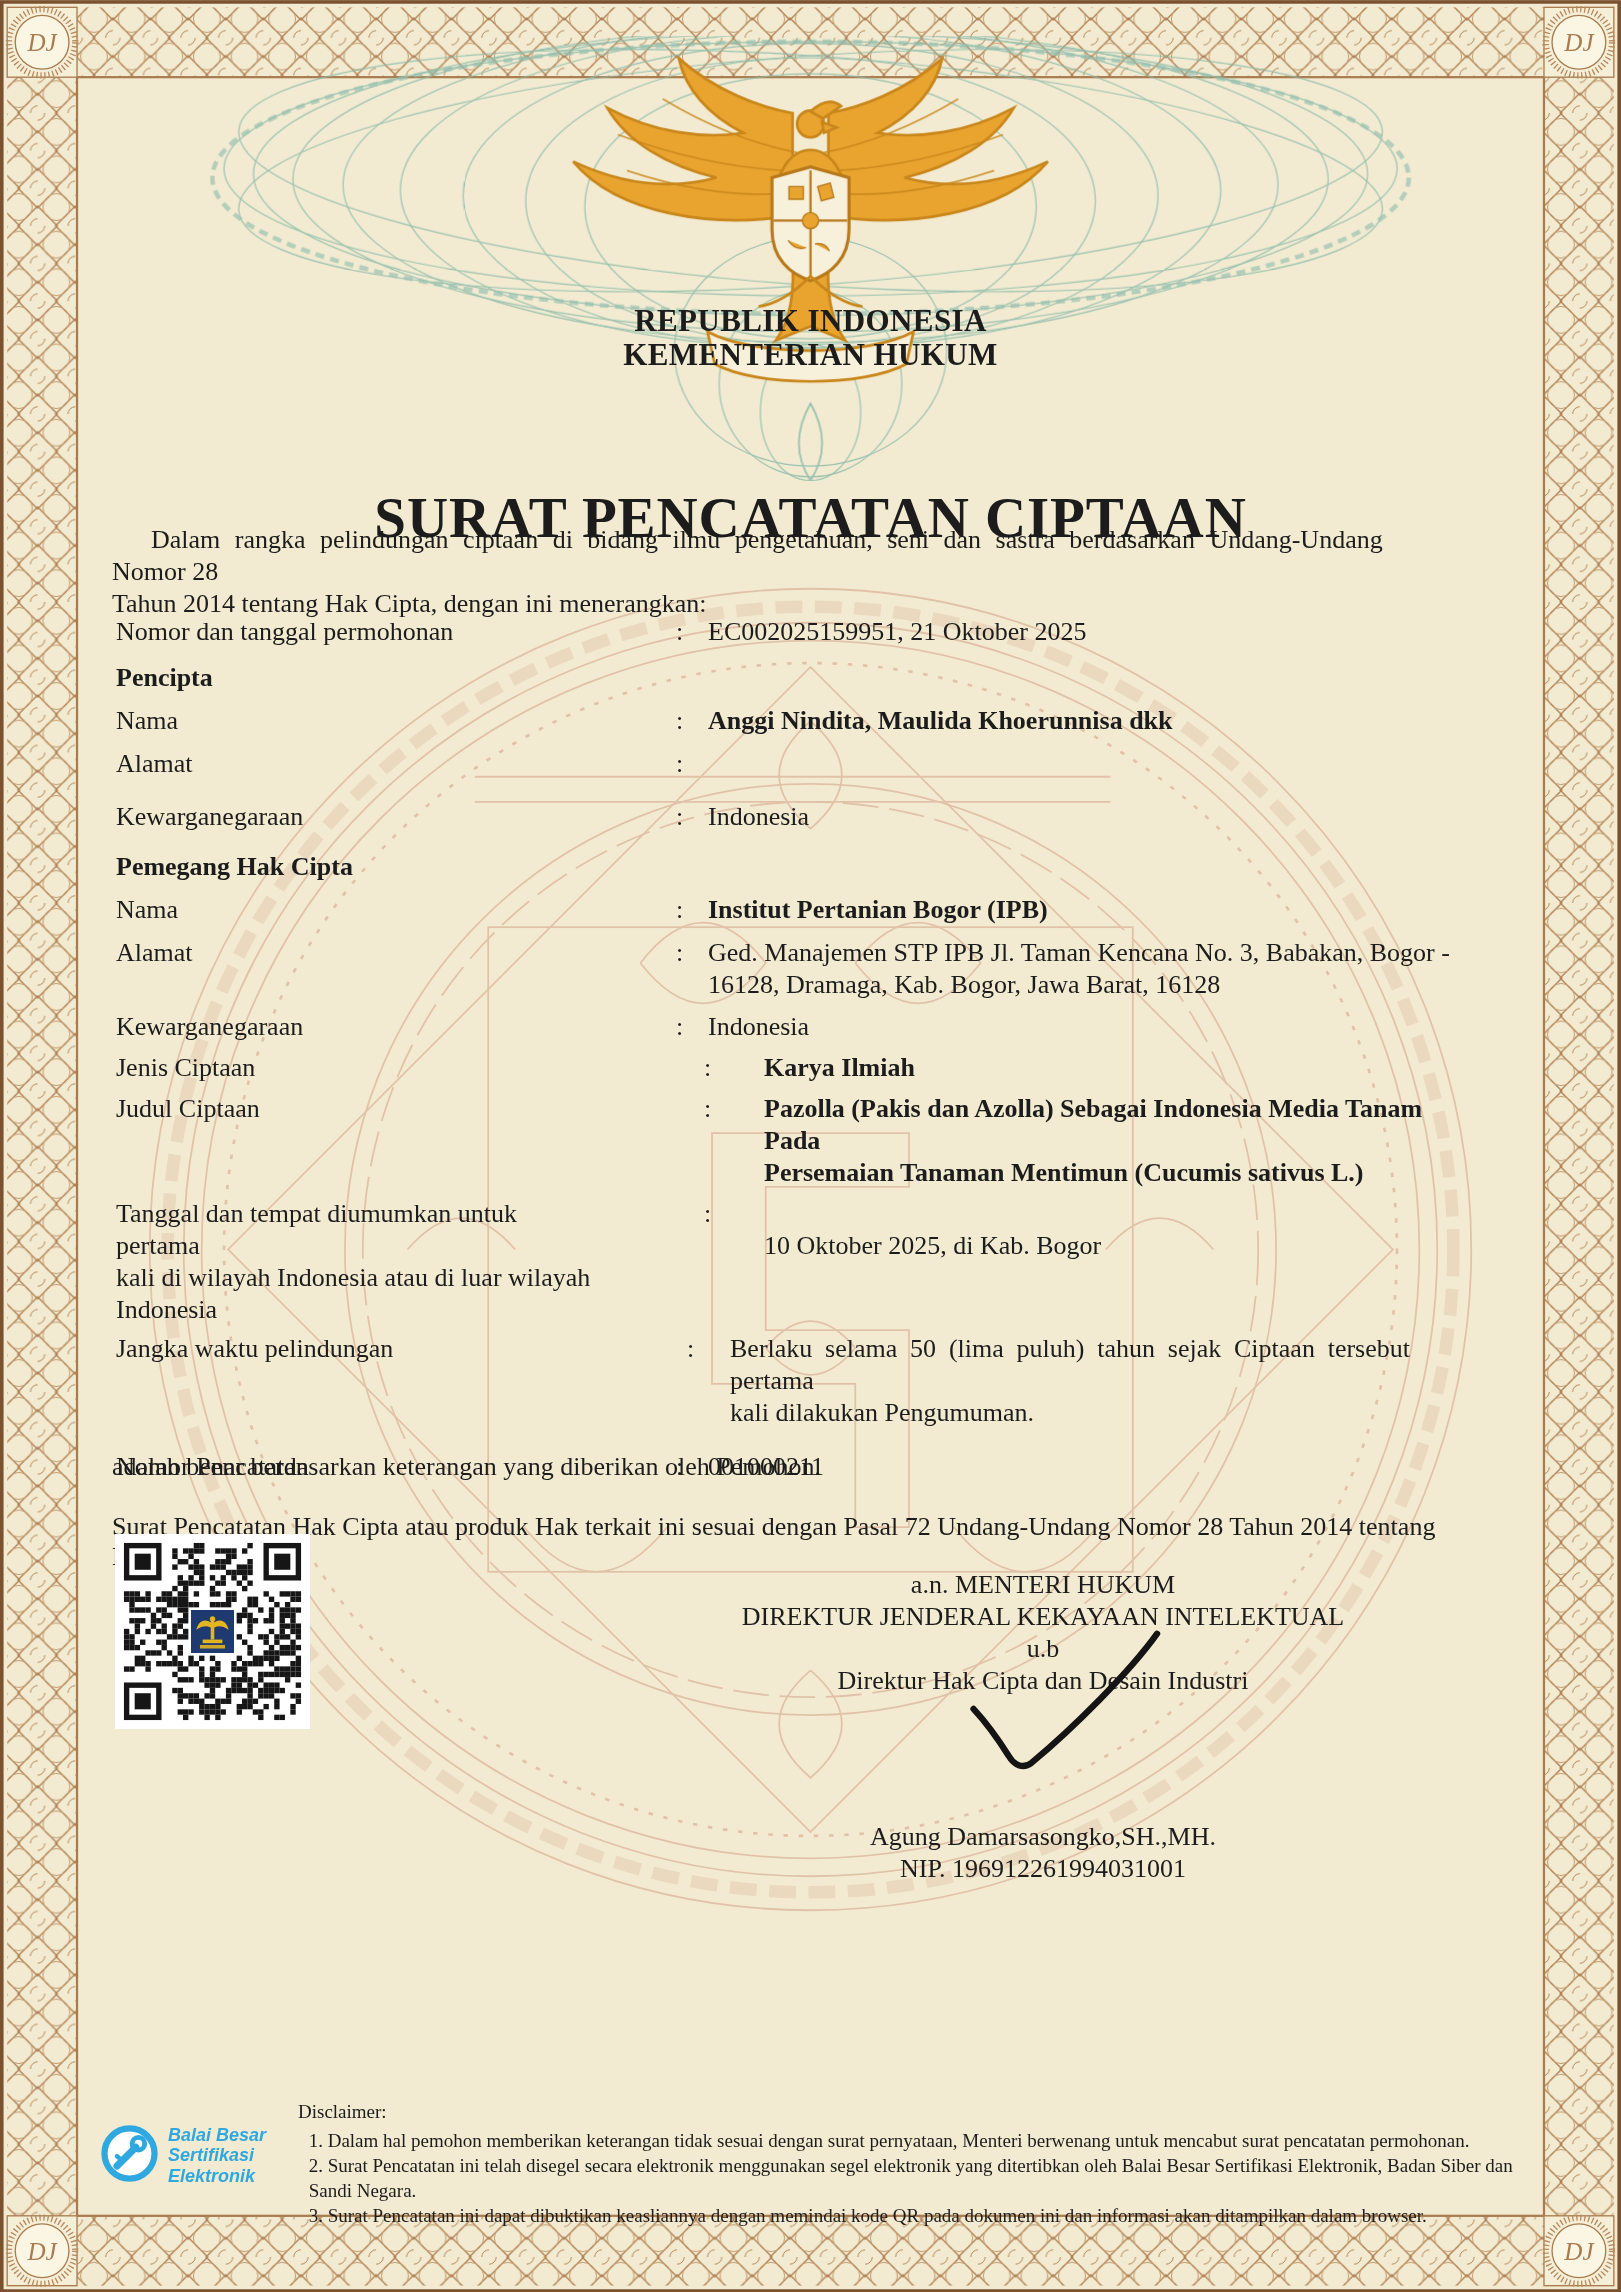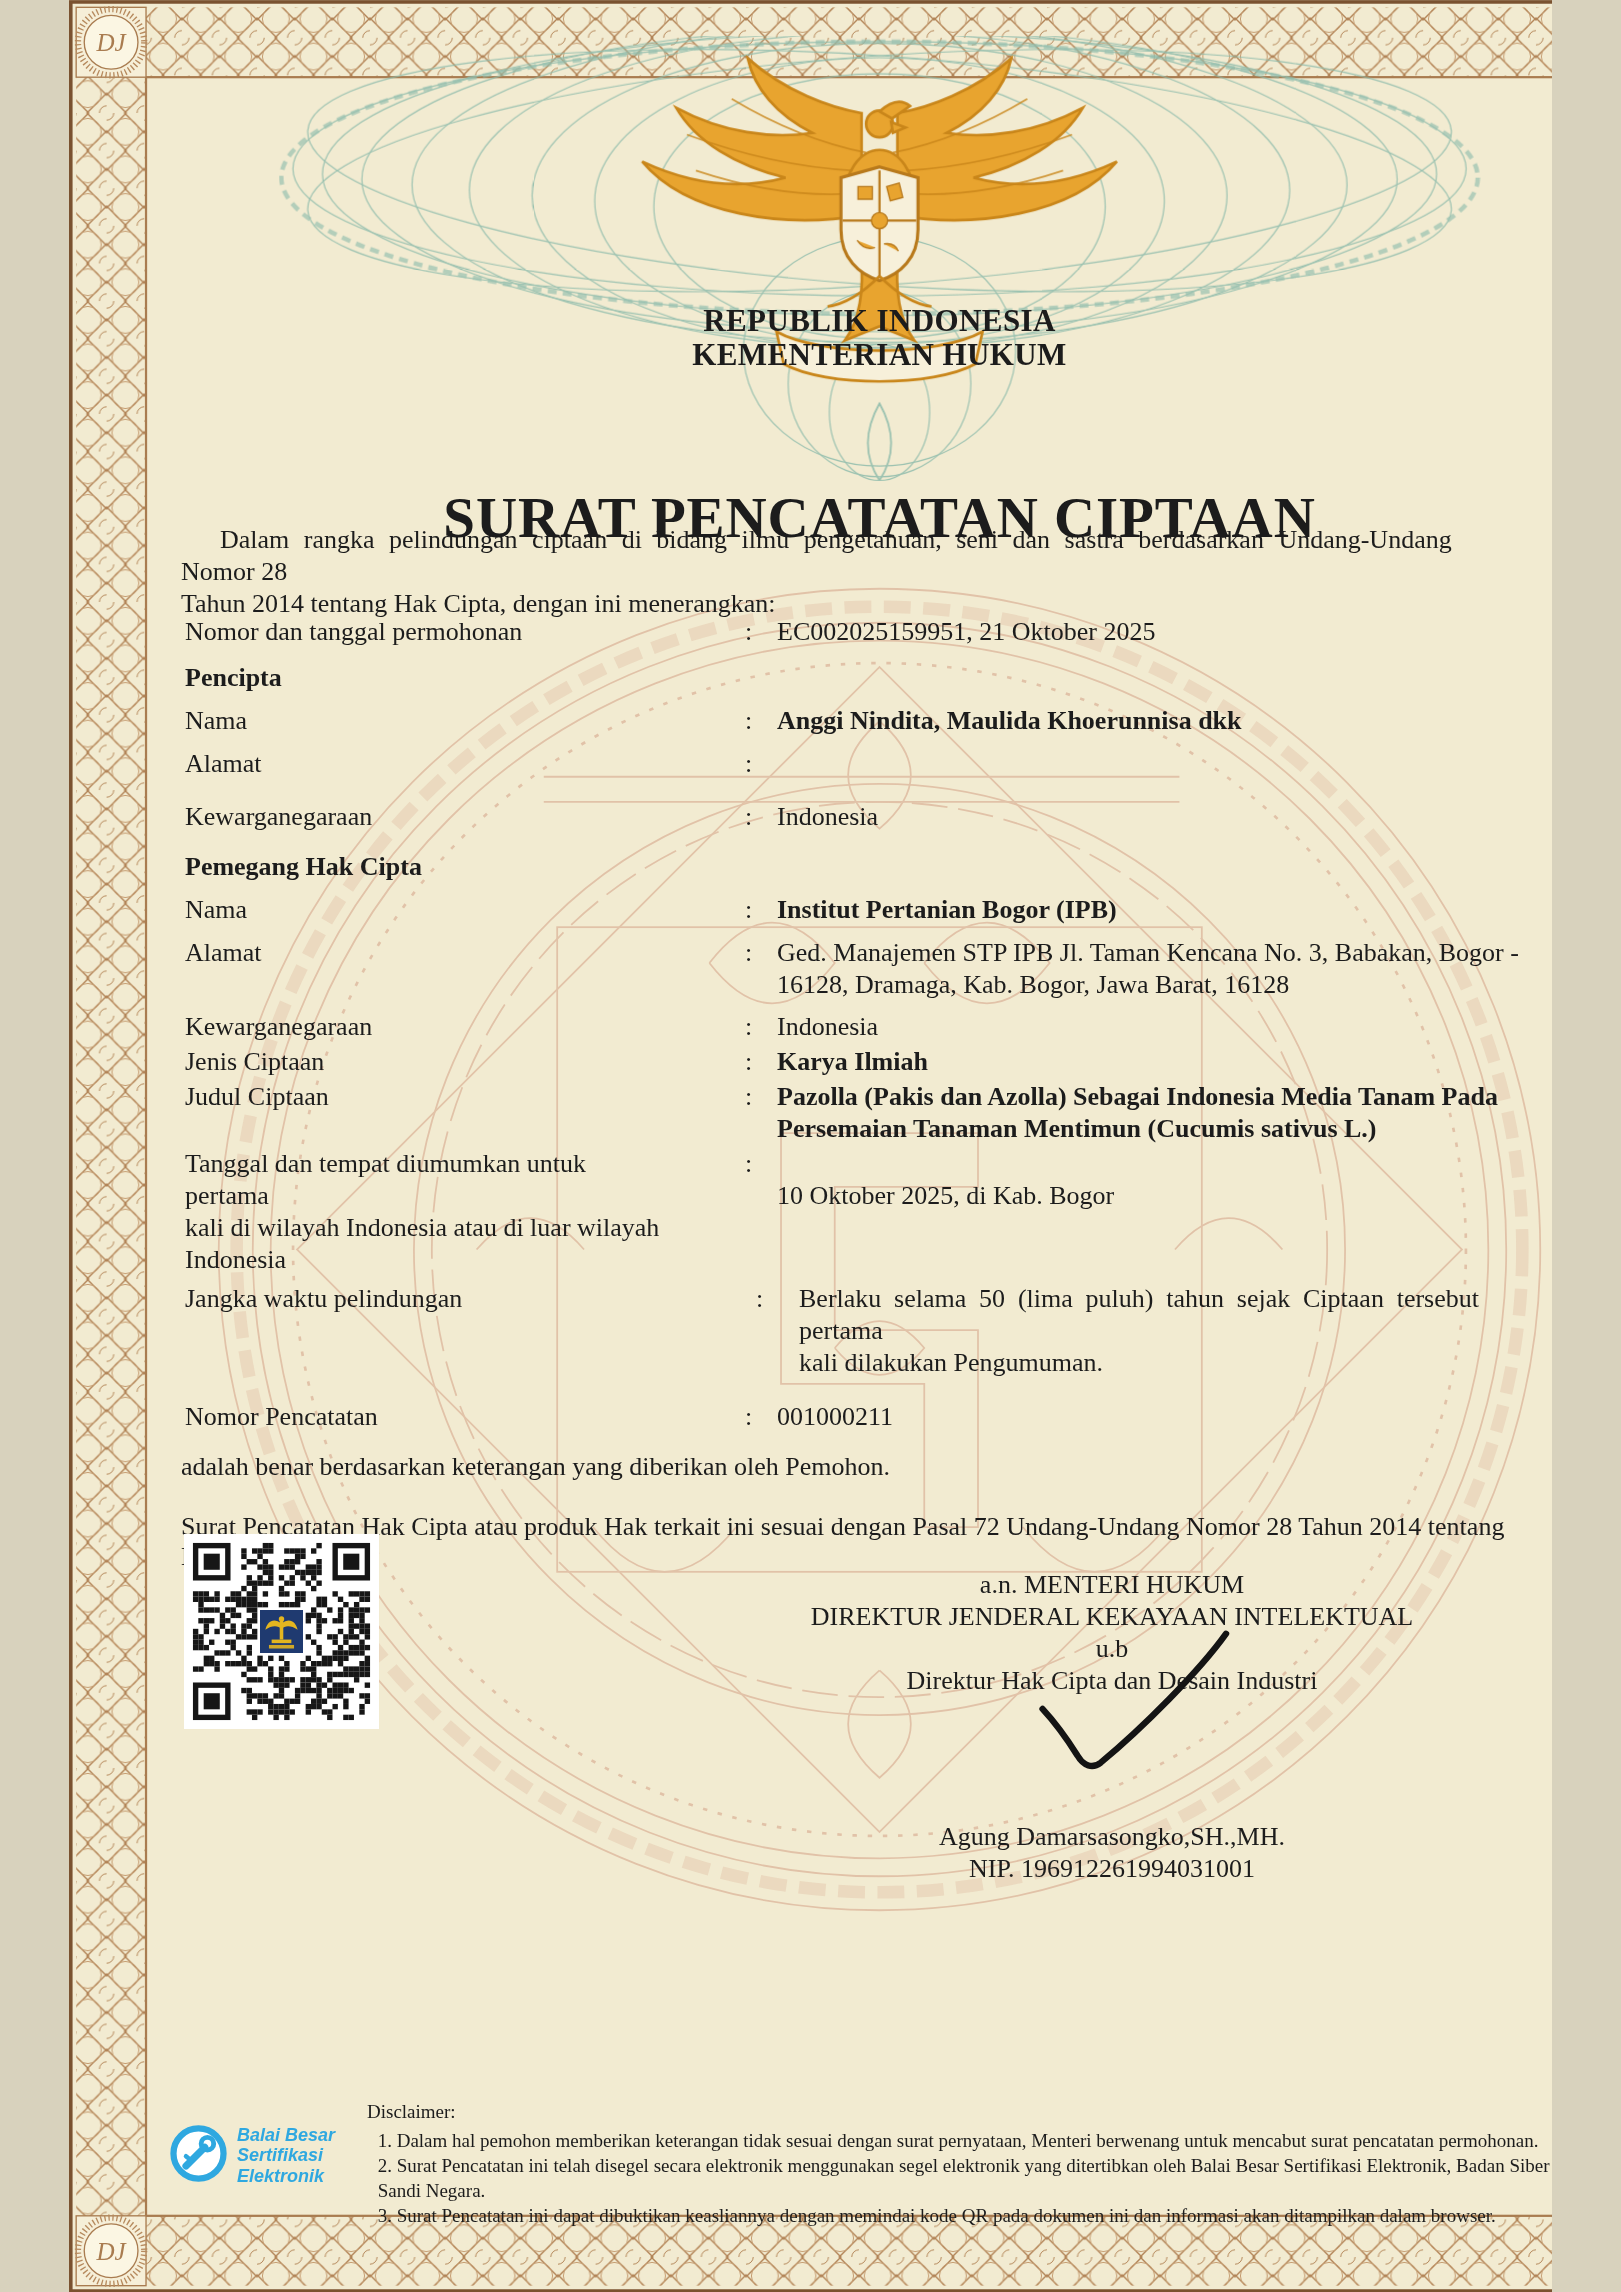--- a/index.html
+++ b/index.html
@@ -1,17 +1,17 @@
 <!DOCTYPE html>
 <html style="font-size:14.3px"><head>
 <meta charset="utf-8">
 <style>
   html,body{margin:0;padding:0;background:#d8d2bd;}
   .page{
-    position:relative; width:1483px; height:2293px; margin:0 auto;
+    position:relative; width:1621px; height:2293px; margin:0 auto;
     background:#f2ebd1; overflow:hidden;
     font-family:"Liberation Serif","DejaVu Serif",serif; color:#1c1c1c;
   }
   svg.layer{position:absolute; left:0; top:0; pointer-events:none;}
   
   .gov-lines{position:absolute; top:304px; left:0; width:1621px; text-align:center;
     font-weight:bold; font-size:31px; line-height:34px; letter-spacing:0.4px;}
   .doc-title{position:absolute; top:485px; left:0; width:1621px; text-align:center;
     font-weight:bold; font-size:57px; letter-spacing:0.9px;}
   
@@ -22,21 +22,21 @@
   .rows{position:absolute; top:616px; left:116px; width:1352px; font-size:26px; line-height:32px;}
   .row{display:grid; grid-template-columns:560px 32px auto; margin-top:10.7px;}
   .row .lbl{white-space:pre-line;}
   .row .lbl.narrow{max-width:488px;}
   .row .col{text-align:left;}
   .row .val{white-space:pre-line;}
   .row .val.vpad{padding-top:32px;}
   .v-bold{font-weight:bold;}
   .stretch::first-line{word-spacing:6.3px;}
   .sec-head{font-weight:bold; margin-top:14.3px;}
-  .mt20{margin-top:18px;} .mt24{margin-top:21.5px;} .mt10{margin-top:3px;} .mt8{margin-top:7.2px;gap:11px;}
+  .mt20{margin-top:18px;} .mt24{margin-top:21.5px;} .mt10{margin-top:9px;gap:28px;} .mt8{margin-top:7.2px;gap:11px;}
   .closing{position:absolute; top:1422px; left:112px; width:1357px;
     font-size:26px; line-height:30px; white-space:pre-line;}
   
   .sig-block{position:absolute; top:1569px; left:461px; width:1164px; text-align:center;
     font-size:26px; line-height:32px;}
   .sig-block .gap{height:124px;}
   
   .qr-box{position:absolute; left:115px; top:1534px; width:195px; height:195px; background:#ffffff;}
   .qr-box svg{position:absolute; left:0; top:0;}
   .qr-logo{position:absolute; left:76px; top:76px; width:43px; height:43px;}

